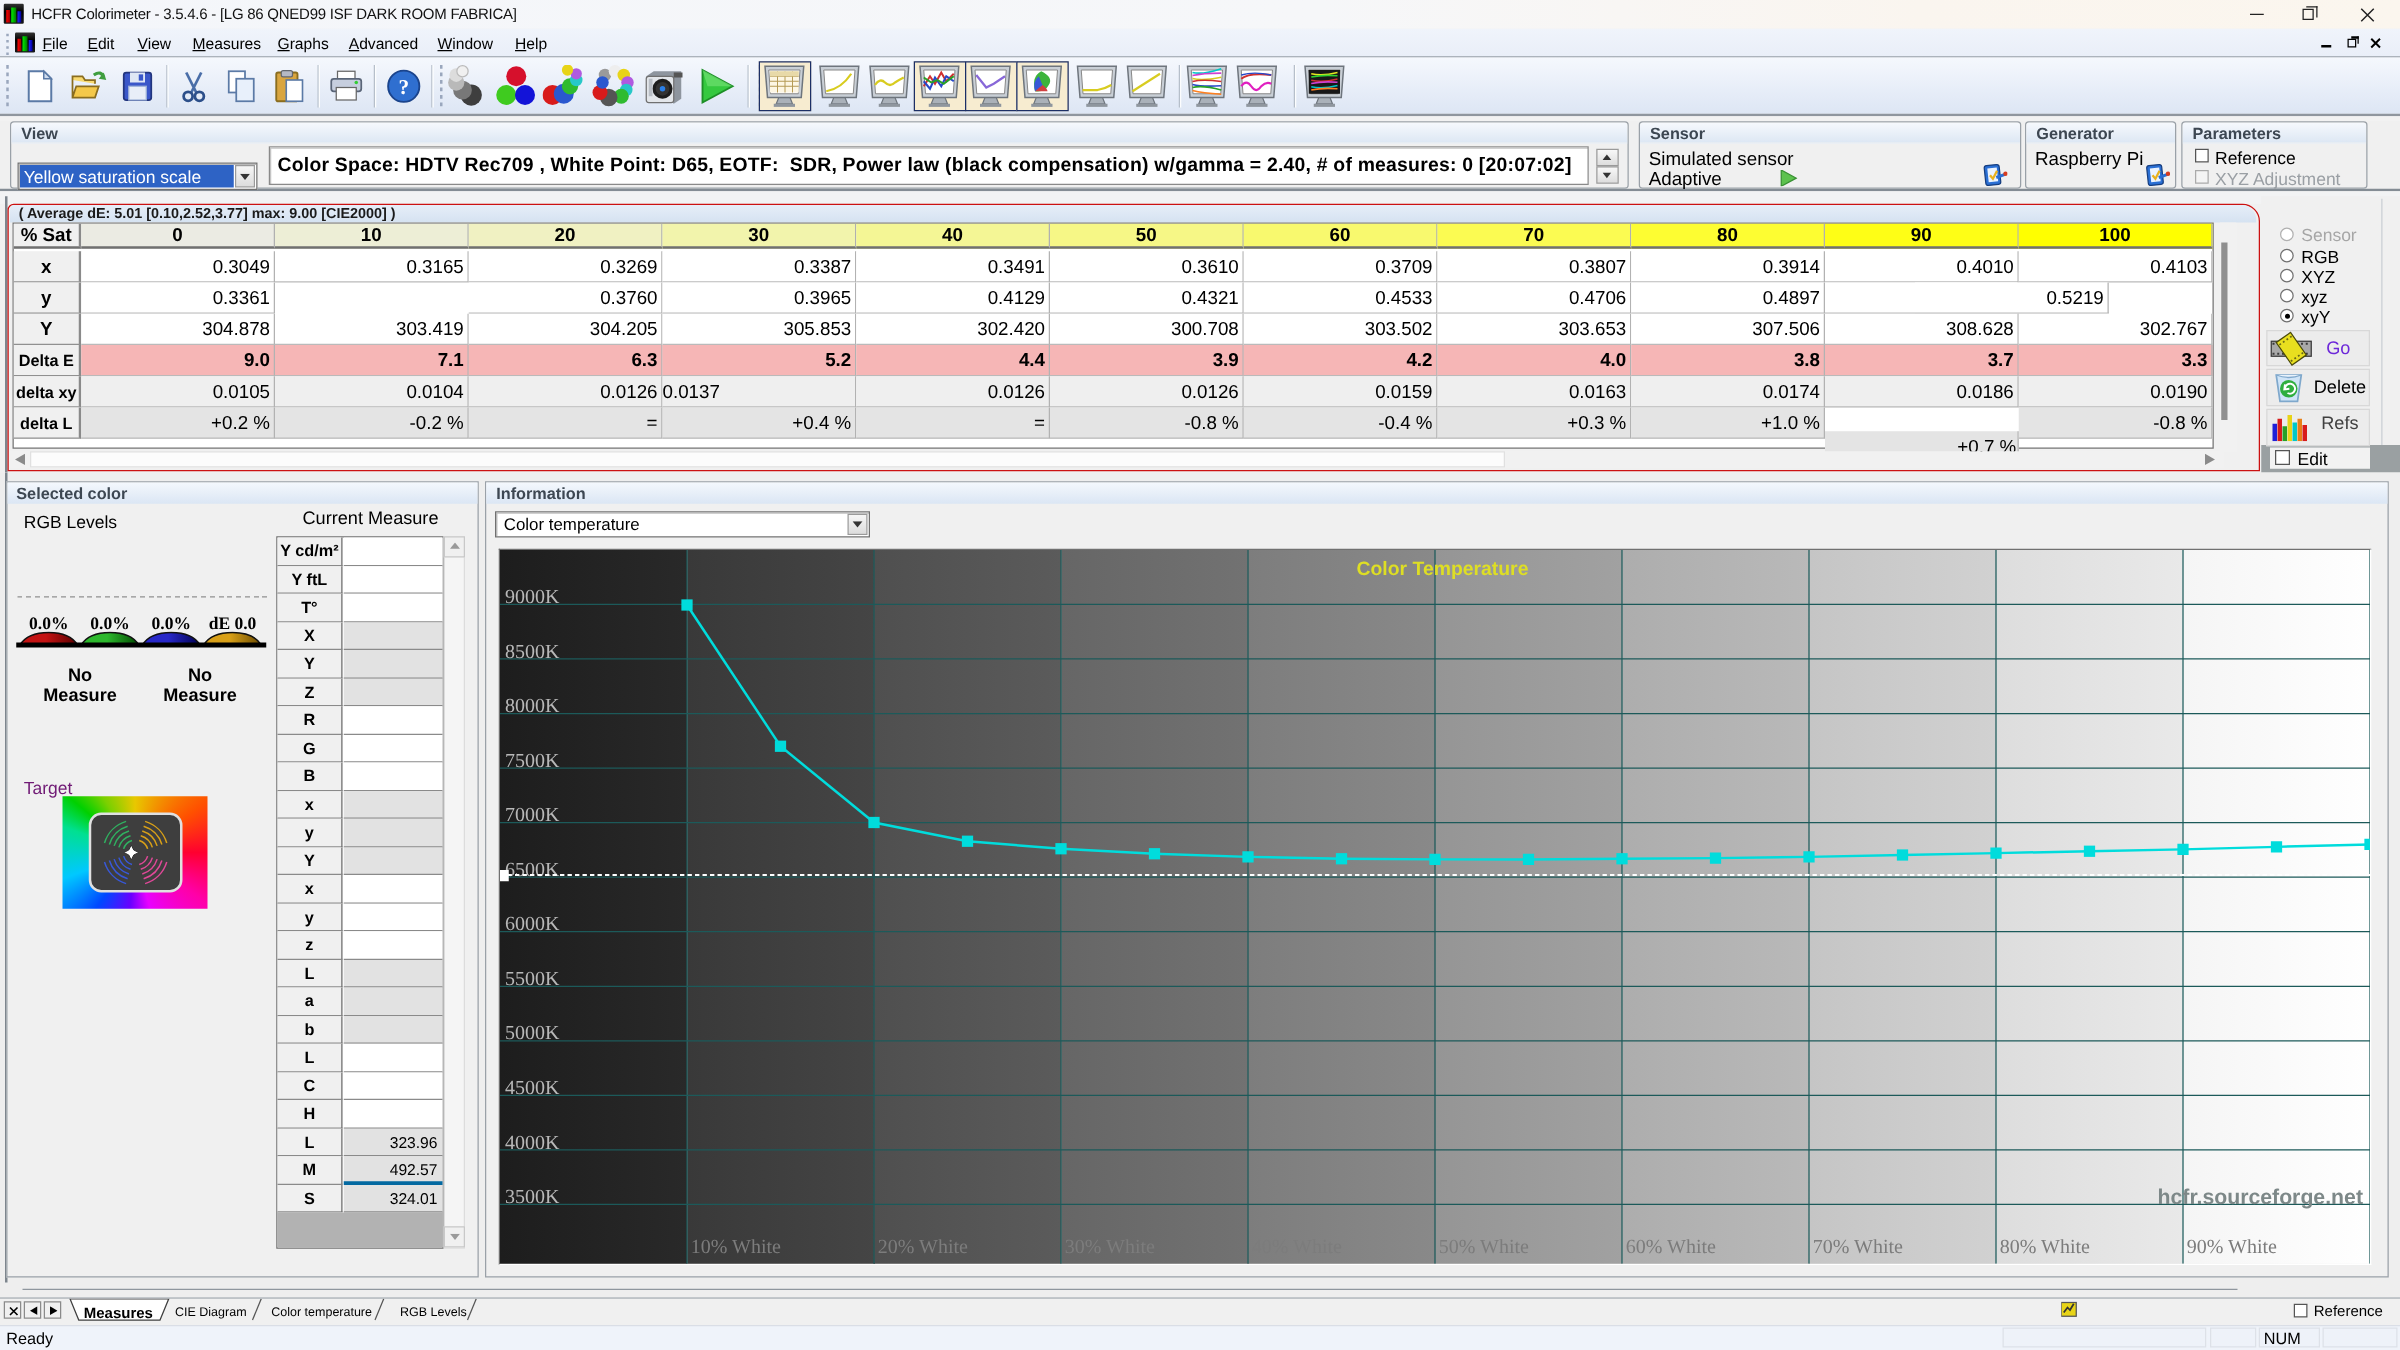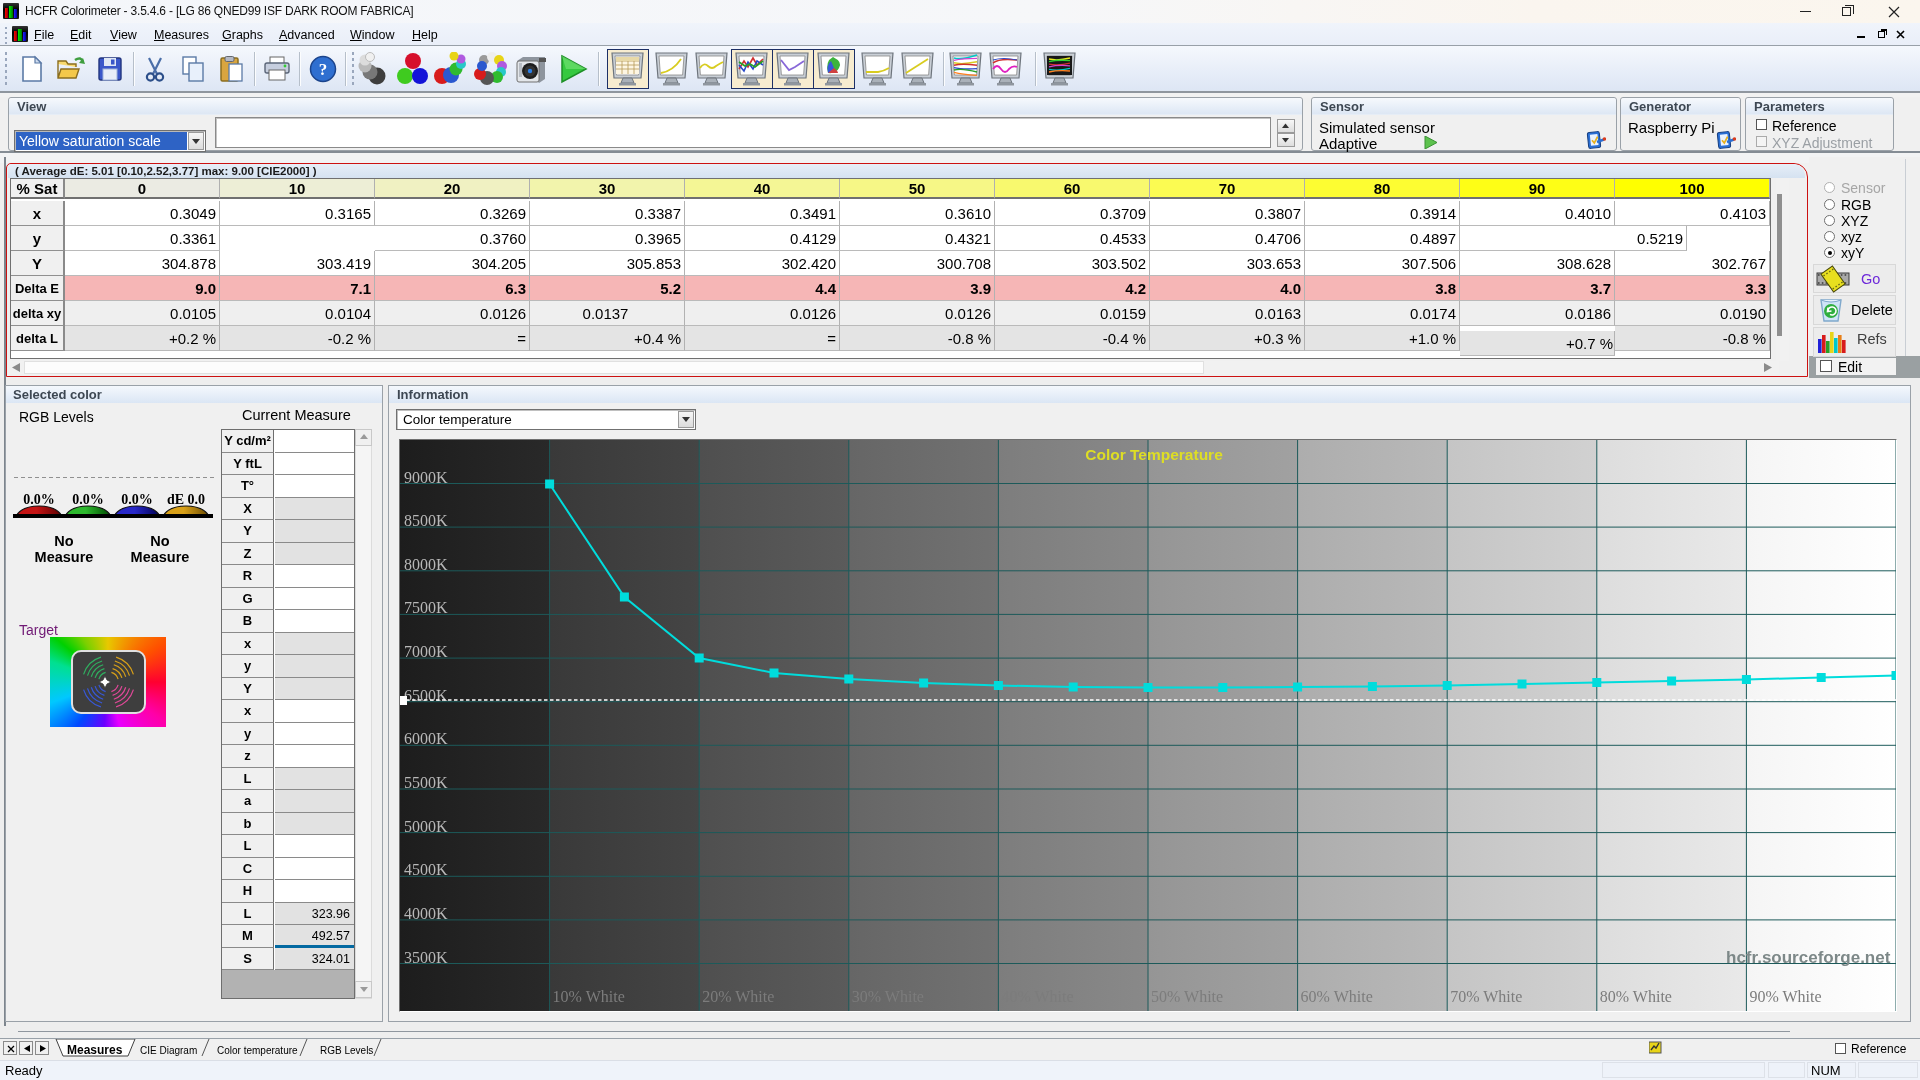--- a/index.html
+++ b/index.html
@@ -275,20 +275,21 @@
 <div class="grp" style="left:8px;top:97px;width:1295px;height:54px;">
       <div class="grpt">View</div>
     </div>
 <div style="position:absolute;left:14px;top:130px;width:192px;height:22px;background:#fff;border:1px solid #707070;box-shadow:inset 1px 1px 0 #b9b9b9;"></div>
 <div style="position:absolute;left:16px;top:132px;width:171px;height:18px;background:#2e63c5;color:#fff;font-size:14px;line-height:18px;padding-left:3px;">Yellow saturation scale</div>
 <div style="position:absolute;left:188px;top:132px;width:16px;height:18px;background:linear-gradient(#f6f6f6,#dcdcdc);border:1px solid #9a9a9a;"></div>
 <svg class="abs" style="left:192px;top:139px;" width="9" height="6">
       <path d="M0,0 h8 l-4,5 z" fill="#333"></path>
     </svg>
 <div style="position:absolute;left:215px;top:117px;width:1056px;height:31px;background:#fff;border:1px solid #8a8a8a;box-shadow:inset 1px 1px 0 #c4c4c4;"></div>
+<div style="position:absolute;left:222px;top:124px;width:1046px;height:18px;font-size:15.5px;letter-spacing:0.18px;font-weight:bold;color:#000;white-space:nowrap;overflow:hidden;">Color Space: HDTV Rec709 , White Point: D65, EOTF:&nbsp; SDR, Power law (black compensation) w/gamma = 2.40, # of measures: 0 [20:07:02]</div>
 <div style="position:absolute;left:1277px;top:119px;width:18px;height:14px;background:linear-gradient(#f8f8f8,#ddd);border:1px solid #9a9a9a;"></div>
 <div style="position:absolute;left:1277px;top:133px;width:18px;height:14px;background:linear-gradient(#f8f8f8,#ddd);border:1px solid #9a9a9a;"></div>
 <svg class="abs" style="left:1282px;top:123px;" width="8" height="5">
       <path d="M0,5 h7 l-3.5,-4.5 z" fill="#333"></path>
     </svg>
 <svg class="abs" style="left:1282px;top:138px;" width="8" height="5">
       <path d="M0,0 h7 l-3.5,4.5 z" fill="#333"></path>
     </svg>
 <div class="grp" style="left:1311px;top:97px;width:306px;height:54px;">
       <div class="grpt">Sensor</div>
@@ -385,39 +386,39 @@
 <div style="position:absolute;left:840px;top:276px;width:155px;height:25px;background:#f6b6b6;border-right:1px solid #b2b2b2;border-bottom:1px solid #bababa;font-weight:bold;font-size:15px;text-align:right;line-height:25px;padding-right:3px;">3.9</div>
 <div style="position:absolute;left:995px;top:276px;width:155px;height:25px;background:#f6b6b6;border-right:1px solid #b2b2b2;border-bottom:1px solid #bababa;font-weight:bold;font-size:15px;text-align:right;line-height:25px;padding-right:3px;">4.2</div>
 <div style="position:absolute;left:1150px;top:276px;width:155px;height:25px;background:#f6b6b6;border-right:1px solid #b2b2b2;border-bottom:1px solid #bababa;font-weight:bold;font-size:15px;text-align:right;line-height:25px;padding-right:3px;">4.0</div>
 <div style="position:absolute;left:1305px;top:276px;width:155px;height:25px;background:#f6b6b6;border-right:1px solid #b2b2b2;border-bottom:1px solid #bababa;font-weight:bold;font-size:15px;text-align:right;line-height:25px;padding-right:3px;">3.8</div>
 <div style="position:absolute;left:1460px;top:276px;width:155px;height:25px;background:#f6b6b6;border-right:1px solid #b2b2b2;border-bottom:1px solid #bababa;font-weight:bold;font-size:15px;text-align:right;line-height:25px;padding-right:3px;">3.7</div>
 <div style="position:absolute;left:1615px;top:276px;width:155px;height:25px;background:#f6b6b6;border-right:1px solid #b2b2b2;border-bottom:1px solid #bababa;font-weight:bold;font-size:15px;text-align:right;line-height:25px;padding-right:3px;">3.3</div>
 <div style="position:absolute;left:11px;top:301px;width:54px;height:25px;background:#f0f0f0;border-right:2px solid #8a8a8a;border-bottom:1px solid #909090;font-weight:bold;font-size:13px;text-align:center;line-height:25px;">delta xy</div>
 <div style="position:absolute;left:65px;top:301px;width:155px;height:25px;background:#efefef;border-right:1px solid #b2b2b2;border-bottom:1px solid #bababa;font-weight:normal;font-size:15px;text-align:right;line-height:25px;padding-right:3px;">0.0105</div>
 <div style="position:absolute;left:220px;top:301px;width:155px;height:25px;background:#efefef;border-right:1px solid #b2b2b2;border-bottom:1px solid #bababa;font-weight:normal;font-size:15px;text-align:right;line-height:25px;padding-right:3px;">0.0104</div>
 <div style="position:absolute;left:375px;top:301px;width:155px;height:25px;background:#efefef;border-right:1px solid #b2b2b2;border-bottom:1px solid #bababa;font-weight:normal;font-size:15px;text-align:right;line-height:25px;padding-right:3px;">0.0126</div>
-<div style="position:absolute;left:530px;top:301px;width:155px;height:25px;background:#efefef;border-right:1px solid #b2b2b2;border-bottom:1px solid #bababa;font-weight:normal;font-size:15px;text-align:center;line-height:25px;padding-right:3px;">0.0137</div>
+<div style="position:absolute;left:530px;top:301px;width:155px;height:25px;background:#efefef;border-right:1px solid #b2b2b2;border-bottom:1px solid #bababa;font-weight:normal;font-size:15px;text-align:left;line-height:25px;padding-right:3px;">0.0137</div>
 <div style="position:absolute;left:685px;top:301px;width:155px;height:25px;background:#efefef;border-right:1px solid #b2b2b2;border-bottom:1px solid #bababa;font-weight:normal;font-size:15px;text-align:right;line-height:25px;padding-right:3px;">0.0126</div>
 <div style="position:absolute;left:840px;top:301px;width:155px;height:25px;background:#efefef;border-right:1px solid #b2b2b2;border-bottom:1px solid #bababa;font-weight:normal;font-size:15px;text-align:right;line-height:25px;padding-right:3px;">0.0126</div>
 <div style="position:absolute;left:995px;top:301px;width:155px;height:25px;background:#efefef;border-right:1px solid #b2b2b2;border-bottom:1px solid #bababa;font-weight:normal;font-size:15px;text-align:right;line-height:25px;padding-right:3px;">0.0159</div>
 <div style="position:absolute;left:1150px;top:301px;width:155px;height:25px;background:#efefef;border-right:1px solid #b2b2b2;border-bottom:1px solid #bababa;font-weight:normal;font-size:15px;text-align:right;line-height:25px;padding-right:3px;">0.0163</div>
 <div style="position:absolute;left:1305px;top:301px;width:155px;height:25px;background:#efefef;border-right:1px solid #b2b2b2;border-bottom:1px solid #bababa;font-weight:normal;font-size:15px;text-align:right;line-height:25px;padding-right:3px;">0.0174</div>
 <div style="position:absolute;left:1460px;top:301px;width:155px;height:25px;background:#efefef;border-right:1px solid #b2b2b2;border-bottom:1px solid #bababa;font-weight:normal;font-size:15px;text-align:right;line-height:25px;padding-right:3px;">0.0186</div>
 <div style="position:absolute;left:1615px;top:301px;width:155px;height:25px;background:#efefef;border-right:1px solid #b2b2b2;border-bottom:1px solid #bababa;font-weight:normal;font-size:15px;text-align:right;line-height:25px;padding-right:3px;">0.0190</div>
 <div style="position:absolute;left:11px;top:326px;width:54px;height:25px;background:#f0f0f0;border-right:2px solid #8a8a8a;border-bottom:1px solid #909090;font-weight:bold;font-size:13px;text-align:center;line-height:25px;">delta L</div>
 <div style="position:absolute;left:65px;top:326px;width:155px;height:25px;background:#e4e4e4;border-right:1px solid #b2b2b2;border-bottom:1px solid #bababa;font-weight:normal;font-size:15px;text-align:right;line-height:25px;padding-right:3px;">+0.2 %</div>
 <div style="position:absolute;left:220px;top:326px;width:155px;height:25px;background:#e4e4e4;border-right:1px solid #b2b2b2;border-bottom:1px solid #bababa;font-weight:normal;font-size:15px;text-align:right;line-height:25px;padding-right:3px;">-0.2 %</div>
 <div style="position:absolute;left:375px;top:326px;width:155px;height:25px;background:#e4e4e4;border-right:1px solid #b2b2b2;border-bottom:1px solid #bababa;font-weight:normal;font-size:15px;text-align:right;line-height:25px;padding-right:3px;">=</div>
 <div style="position:absolute;left:530px;top:326px;width:155px;height:25px;background:#e4e4e4;border-right:1px solid #b2b2b2;border-bottom:1px solid #bababa;font-weight:normal;font-size:15px;text-align:right;line-height:25px;padding-right:3px;">+0.4 %</div>
 <div style="position:absolute;left:685px;top:326px;width:155px;height:25px;background:#e4e4e4;border-right:1px solid #b2b2b2;border-bottom:1px solid #bababa;font-weight:normal;font-size:15px;text-align:right;line-height:25px;padding-right:3px;">=</div>
 <div style="position:absolute;left:840px;top:326px;width:155px;height:25px;background:#e4e4e4;border-right:1px solid #b2b2b2;border-bottom:1px solid #bababa;font-weight:normal;font-size:15px;text-align:right;line-height:25px;padding-right:3px;">-0.8 %</div>
 <div style="position:absolute;left:995px;top:326px;width:155px;height:25px;background:#e4e4e4;border-right:1px solid #b2b2b2;border-bottom:1px solid #bababa;font-weight:normal;font-size:15px;text-align:right;line-height:25px;padding-right:3px;">-0.4 %</div>
 <div style="position:absolute;left:1150px;top:326px;width:155px;height:25px;background:#e4e4e4;border-right:1px solid #b2b2b2;border-bottom:1px solid #bababa;font-weight:normal;font-size:15px;text-align:right;line-height:25px;padding-right:3px;">+0.3 %</div>
 <div style="position:absolute;left:1305px;top:326px;width:155px;height:25px;background:#e4e4e4;border-right:1px solid #b2b2b2;border-bottom:1px solid #bababa;font-weight:normal;font-size:15px;text-align:right;line-height:25px;padding-right:3px;">+1.0 %</div>
-<div style="position:absolute;left:1460px;top:331px;width:155px;height:25px;background:#e4e4e4;border-right:1px solid #b2b2b2;border-bottom:1px solid #bababa;font-weight:normal;font-size:15px;text-align:right;line-height:25px;padding-right:1px;">+0.7 %</div>
+<div style="position:absolute;left:1460px;top:345px;width:155px;height:25px;background:#e4e4e4;border-right:1px solid #b2b2b2;border-bottom:1px solid #bababa;font-weight:normal;font-size:15px;text-align:right;line-height:25px;padding-right:1px;">+0.7 %</div>
 <div style="position:absolute;left:1615px;top:326px;width:155px;height:25px;background:#e4e4e4;border-right:1px solid #b2b2b2;border-bottom:1px solid #bababa;font-weight:normal;font-size:15px;text-align:right;line-height:25px;padding-right:3px;">-0.8 %</div>
 <div style="position:absolute;left:8px;top:361px;width:1771px;height:13px;background:#f1f1f1;"></div>
 <svg class="abs" style="left:12px;top:363px;" width="8" height="9">
       <path d="M8,0 L0,4.5 L8,9 z" fill="#8a8a8a"></path>
     </svg>
 <svg class="abs" style="left:1764px;top:363px;" width="8" height="9">
       <path d="M0,0 L8,4.5 L0,9 z" fill="#8a8a8a"></path>
     </svg>
 <div style="position:absolute;left:24px;top:361px;width:1180px;height:13px;background:#fcfcfc;border:1px solid #e0e0e0;"></div>
 <div style="position:absolute;left:1776px;top:178px;width:13px;height:183px;background:#f1f1f1;"></div>

